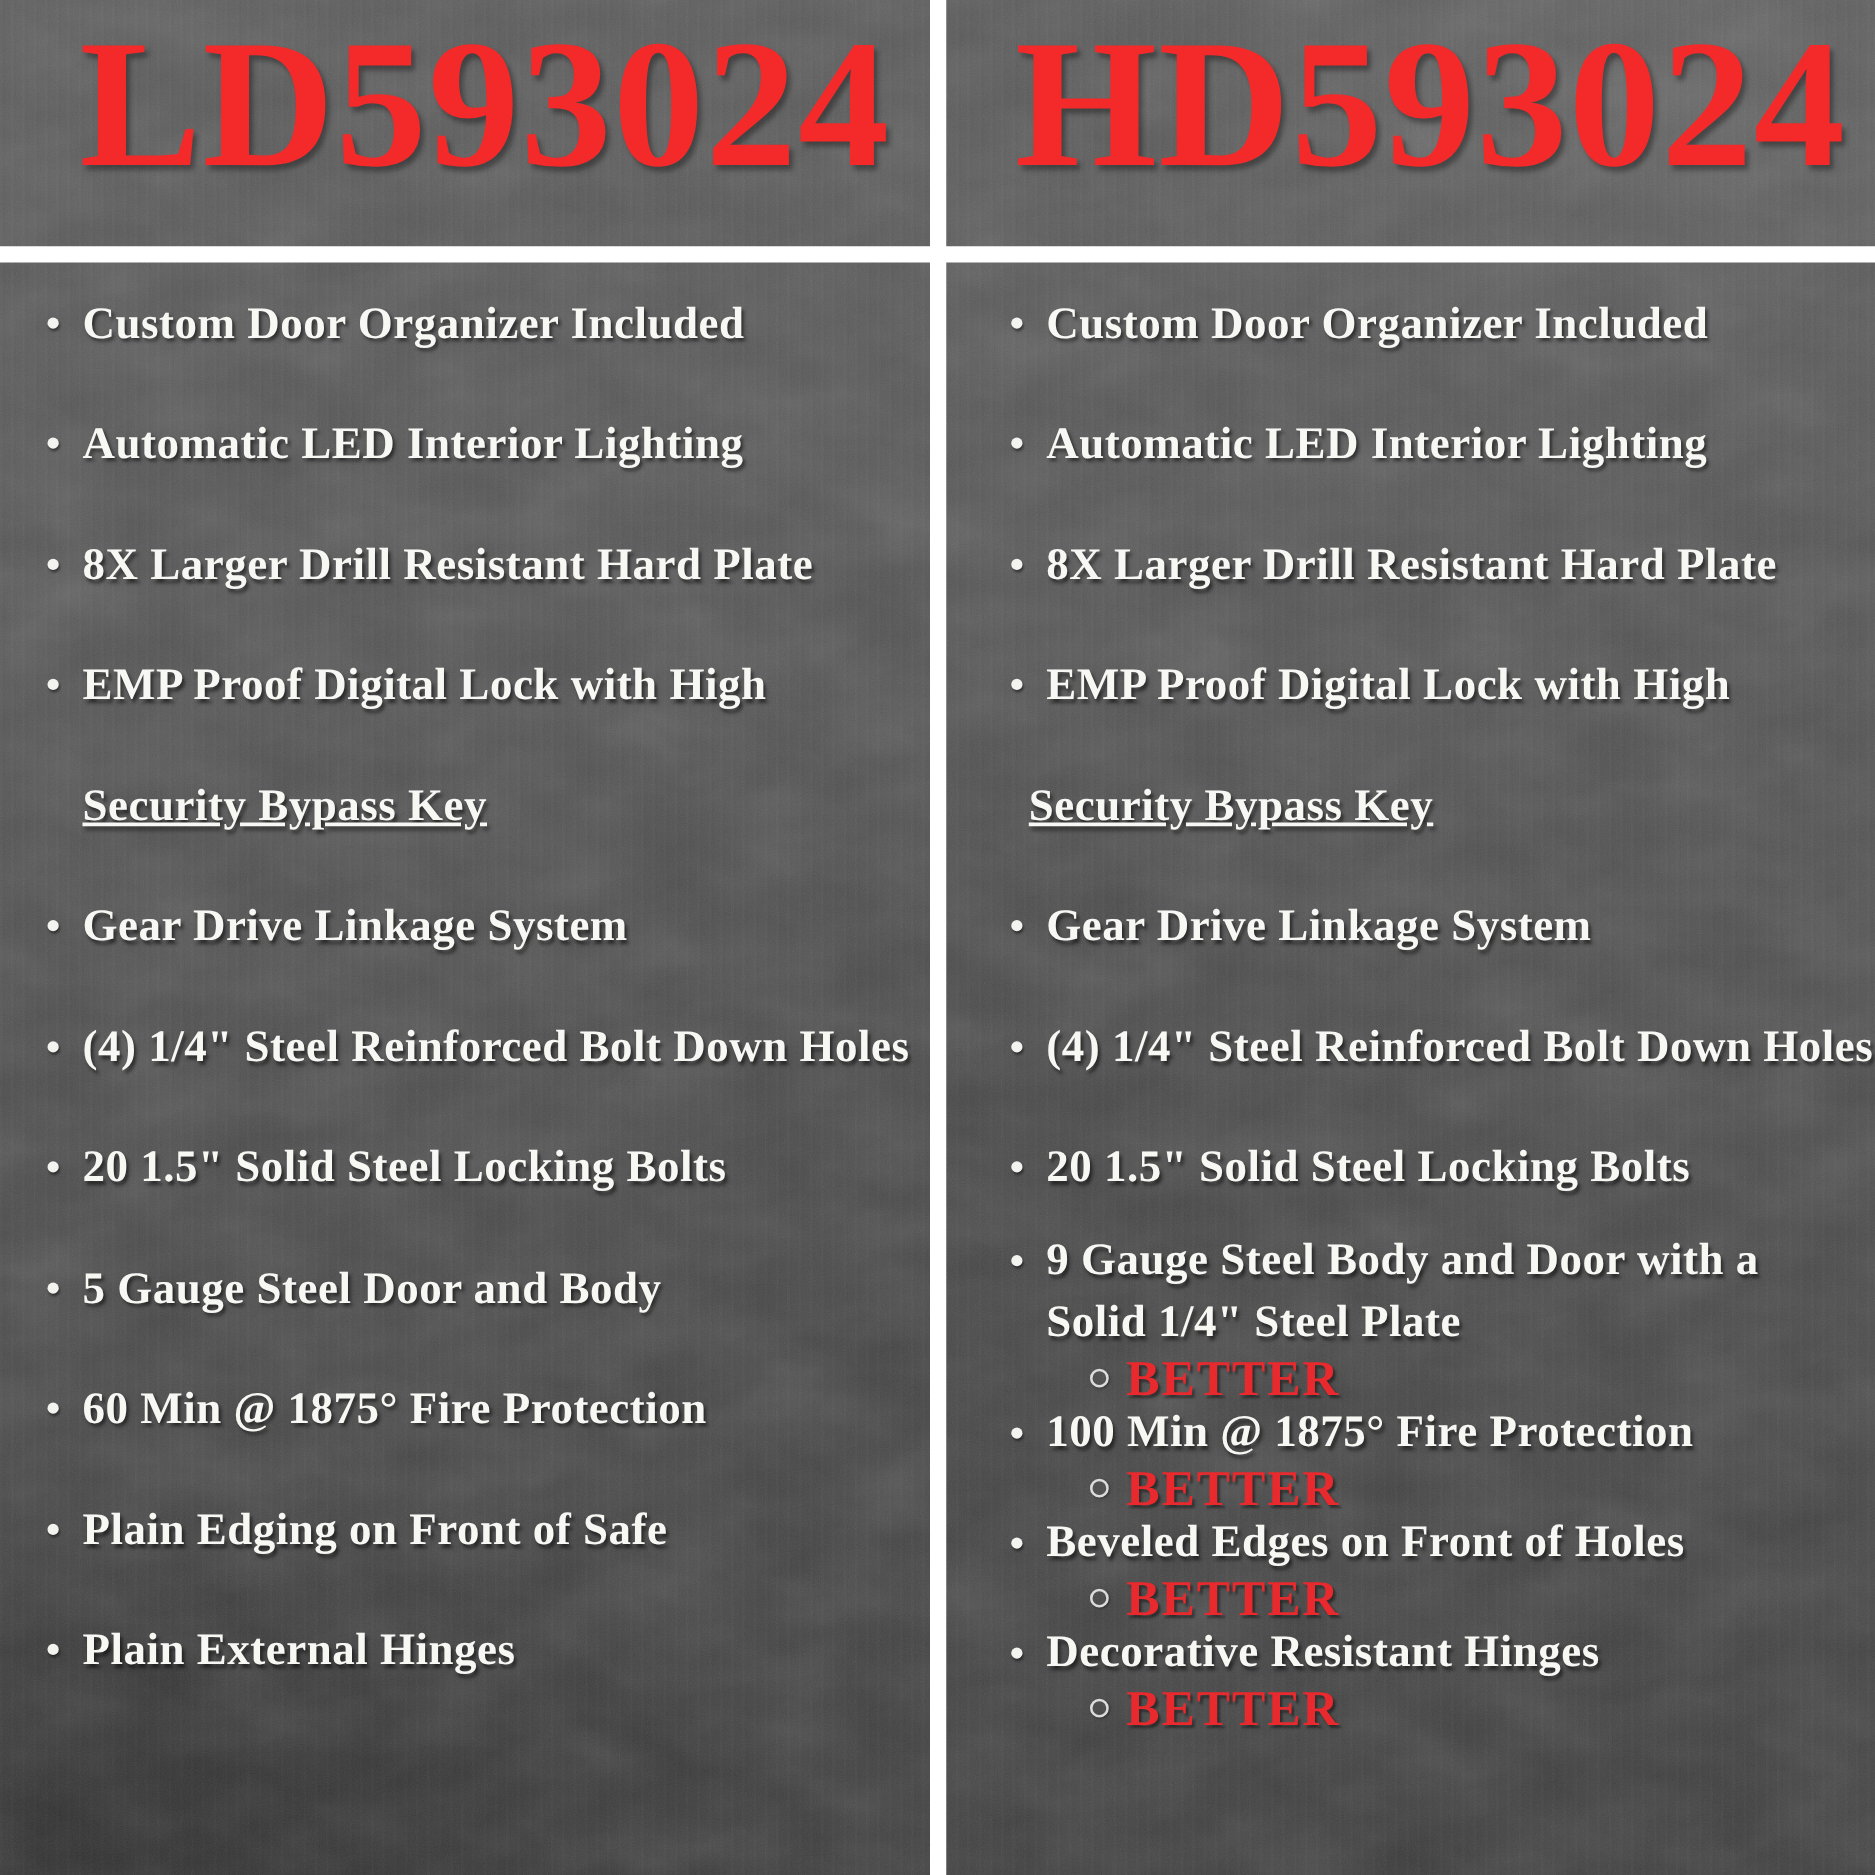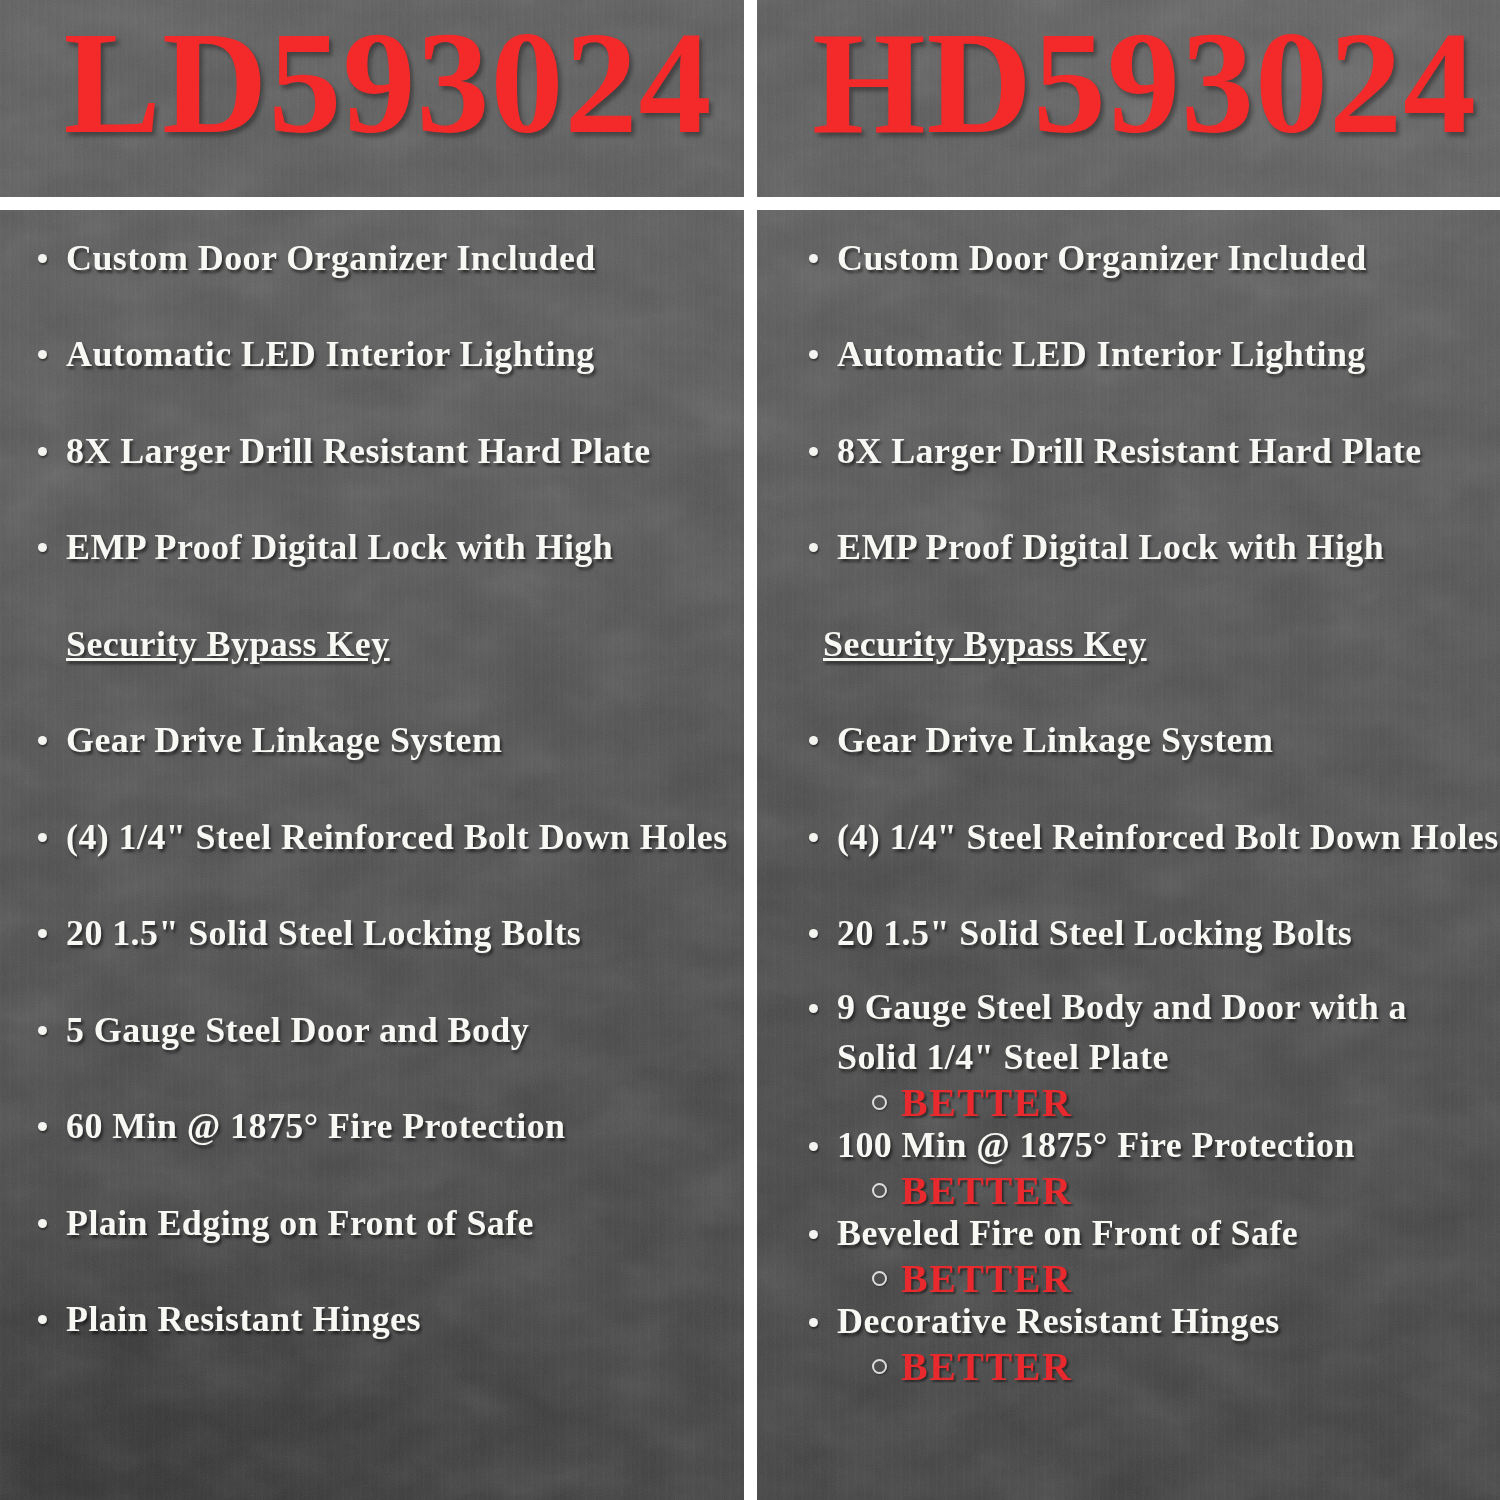--- a/index.html
+++ b/index.html
@@ -135,21 +135,21 @@
       <div class="row">
           <span class="dot"></span>
           <span class="txt">60 Min @ 1875° Fire Protection</span>
         </div>
       <div class="row">
           <span class="dot"></span>
           <span class="txt">Plain Edging on Front of Safe</span>
         </div>
       <div class="row">
           <span class="dot"></span>
-          <span class="txt">Plain Resistant Hinges</span>
+          <span class="txt">Plain External Hinges</span>
         </div>
     </div>
 
     <div class="list list-right">
       <div class="row">
           <span class="dot"></span>
           <span class="txt">Custom Door Organizer Included</span>
         </div>
       <div class="row">
           <span class="dot"></span>
@@ -197,21 +197,21 @@
           <span class="dot"></span>
           <span class="txt">100 Min @ 1875° Fire Protection</span>
         </div>
       <div class="u-row">
           <span class="circle"></span>
           <span class="badge-txt">BETTER</span>
         </div>
 
       <div class="u-row">
           <span class="dot"></span>
-          <span class="txt">Beveled Fire on Front of Safe</span>
+          <span class="txt">Beveled Edges on Front of Holes</span>
         </div>
       <div class="u-row">
           <span class="circle"></span>
           <span class="badge-txt">BETTER</span>
         </div>
 
       <div class="u-row">
           <span class="dot"></span>
           <span class="txt">Decorative Resistant Hinges</span>
         </div>

